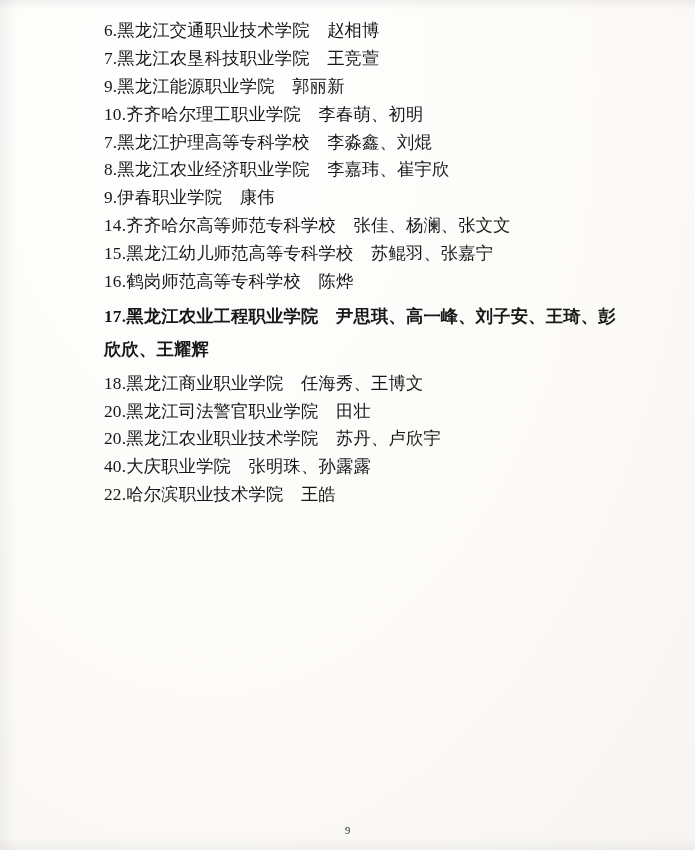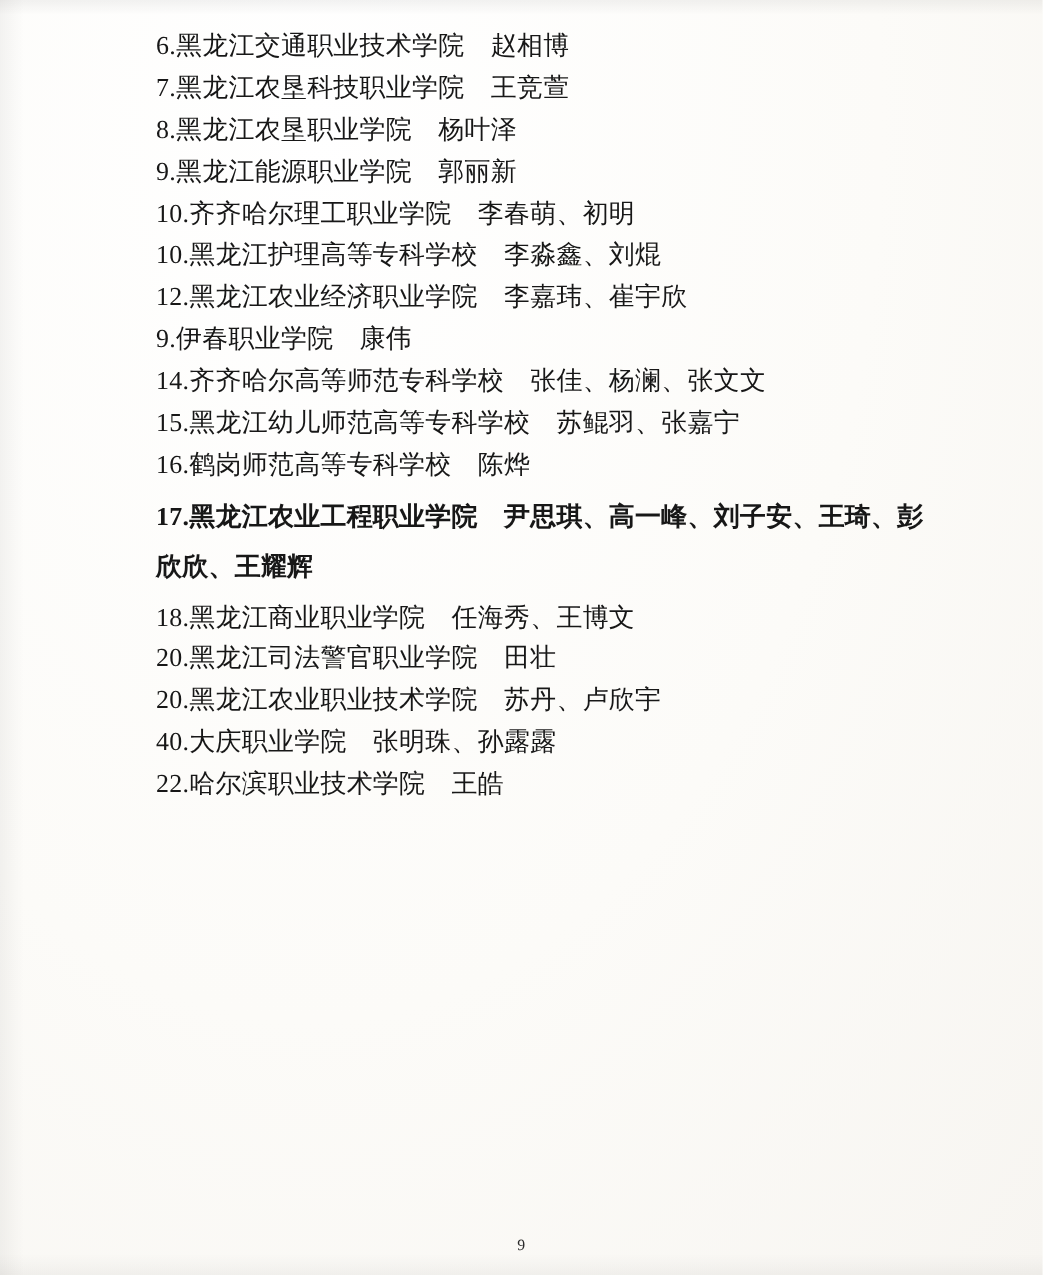--- a/index.html
+++ b/index.html
@@ -75,25 +75,24 @@
     pointer-events: none;
   }
 </style>
 </head>
 <body>
 
 <div class="page">
   <div class="content">
     <p class="entry">6.黑龙江交通职业技术学院　赵相博</p>
     <p class="entry">7.黑龙江农垦科技职业学院　王竞萱</p>
-    <p class="entry">8.黑龙江农垦职业学院　杨叶泽</p>
     <p class="entry">9.黑龙江能源职业学院　郭丽新</p>
     <p class="entry">10.齐齐哈尔理工职业学院　李春萌、初明</p>
-    <p class="entry">10.黑龙江护理高等专科学校　李淼鑫、刘焜</p>
-    <p class="entry">12.黑龙江农业经济职业学院　李嘉玮、崔宇欣</p>
+    <p class="entry">7.黑龙江护理高等专科学校　李淼鑫、刘焜</p>
+    <p class="entry">8.黑龙江农业经济职业学院　李嘉玮、崔宇欣</p>
     <p class="entry">9.伊春职业学院　康伟</p>
     <p class="entry">14.齐齐哈尔高等师范专科学校　张佳、杨澜、张文文</p>
     <p class="entry">15.黑龙江幼儿师范高等专科学校　苏鲲羽、张嘉宁</p>
     <p class="entry">16.鹤岗师范高等专科学校　陈烨</p>
     <p class="entry wrap">17.黑龙江农业工程职业学院　尹思琪、高一峰、刘子安、王琦、彭欣欣、王耀辉</p>
     <p class="entry">18.黑龙江商业职业学院　任海秀、王博文</p>
     <p class="entry">20.黑龙江司法警官职业学院　田壮</p>
     <p class="entry">20.黑龙江农业职业技术学院　苏丹、卢欣宇</p>
     <p class="entry">40.大庆职业学院　张明珠、孙露露</p>
     <p class="entry">22.哈尔滨职业技术学院　王皓</p>

